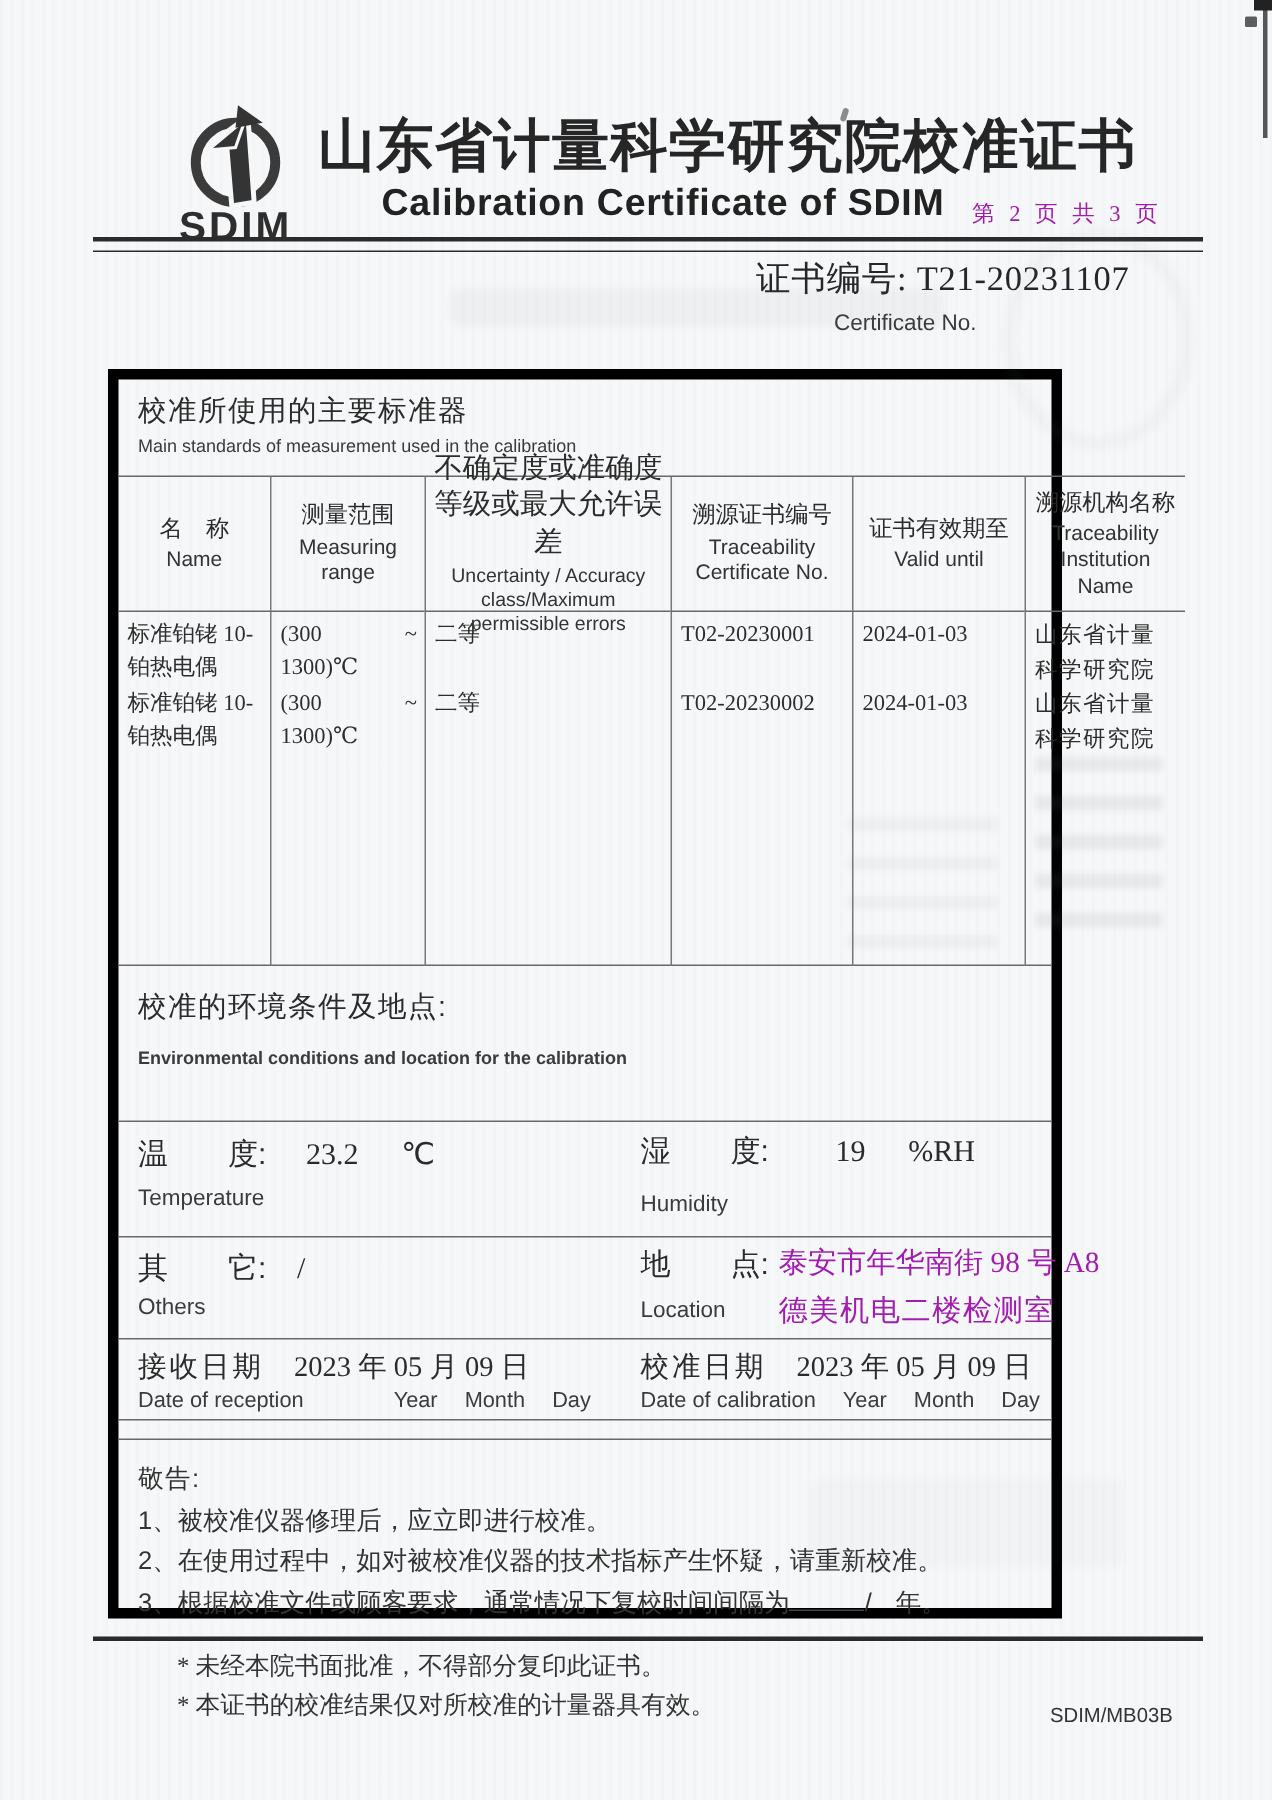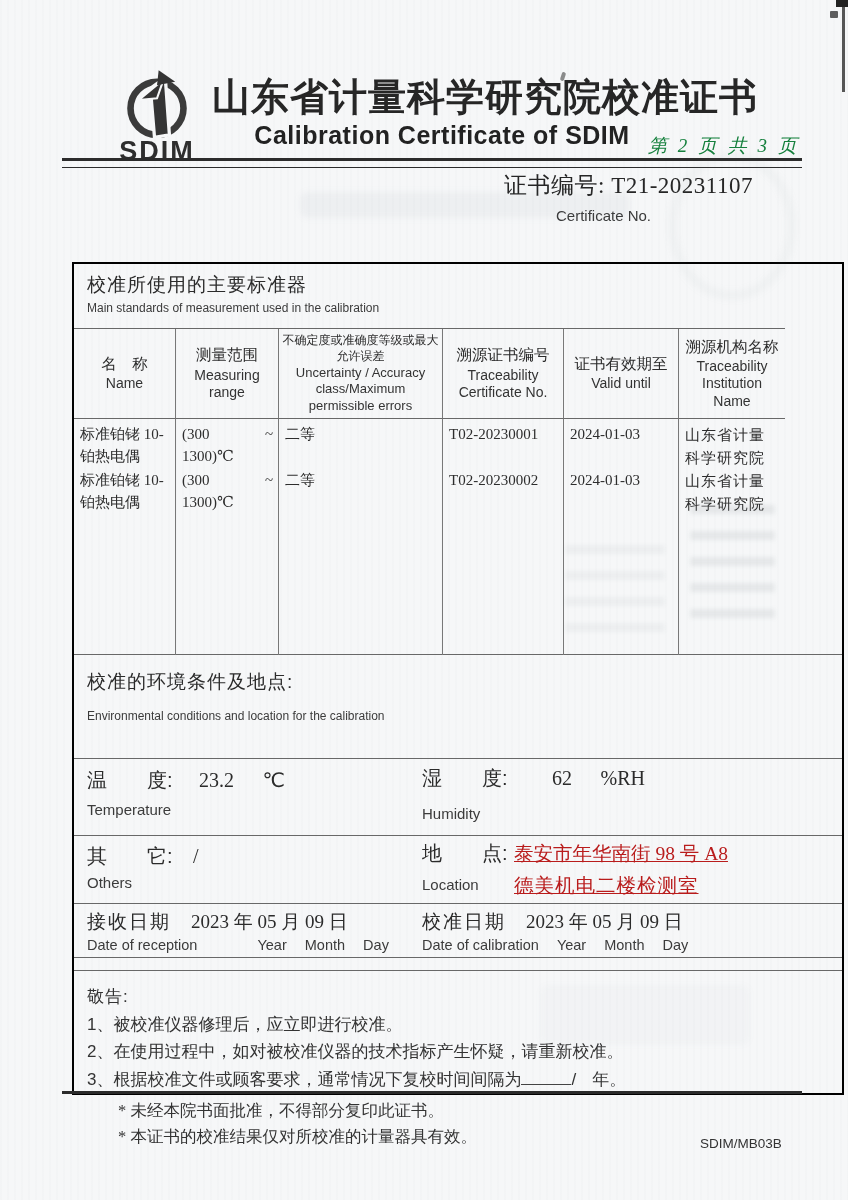--- a/index.html
+++ b/index.html
@@ -26,37 +26,37 @@
     font-family:"Liberation Serif","DejaVu Serif",serif;
     font-size:38px;font-weight:600;letter-spacing:1px;color:#262626;white-space:nowrap;
   }
   .title-en{
     position:absolute;left:212px;top:121px;width:460px;text-align:center;
     font-size:25px;font-weight:bold;letter-spacing:0.5px;color:#222;white-space:nowrap;
   }
   .page-info{
     position:absolute;left:648px;top:133px;
     font-family:"Liberation Serif","DejaVu Serif",serif;
-    font-size:19px;letter-spacing:3px;color:#15803d;white-space:nowrap;font-style:italic;
+    font-size:15px;letter-spacing:3px;color:#a21caf;white-space:nowrap;
   }
   .header-rule{
     position:absolute;left:62px;top:158px;width:740px;height:6px;
     border-top:3px solid #2c2c2c;border-bottom:1px solid #2c2c2c;
   }
   .cert-line{
     position:absolute;left:504px;top:170px;
     font-family:"Liberation Serif","DejaVu Serif",serif;
     font-size:23px;color:#262626;white-space:nowrap;letter-spacing:0.5px;
   }
   .cert-en{position:absolute;left:556px;top:207px;font-size:15px;color:#3a3a3a;}
 
   
   .main-box{
-    position:absolute;left:72px;top:262px;width:772px;height:833px;
-    border:2px solid #000000;box-sizing:border-box;background:transparent;
+    position:absolute;left:72px;top:246px;width:636px;height:833px;
+    border:7px solid #000000;box-sizing:border-box;background:transparent;
   }
   .sec{position:relative;width:100%;box-sizing:border-box;}
   .sec-divider{border-bottom:1px solid #686868;}
   .sec-title-zh{position:absolute;left:13px;font-size:19px;font-weight:500;color:#2b2b2b;letter-spacing:1px;}
   .sec-title-en{position:absolute;left:13px;font-size:12px;color:#3b3b3b;}
 
   
   .sec-standards{height:391px;}
   .std-table{
     position:absolute;left:0;top:64px;width:711px;height:326px;
@@ -67,21 +67,21 @@
   }
   .cell{box-sizing:border-box;min-width:0;}
   .bl{border-left:1px solid #787878;}
   .th{
     border-bottom:1px solid #686868;
     display:flex;flex-direction:column;justify-content:center;align-items:center;
     text-align:center;padding:2px 3px;gap:1px;
   }
   .th .zh{font-size:15.5px;color:#2b2b2b;line-height:1.3;}
   .th .en{font-size:14px;color:#333;line-height:1.25;}
-  .th.small .zh{font-size:12px;}
+  .th.small .zh{font-size:19px;}
   .th.small .en{font-size:13px;}
   .td{
     padding:5px 5px 0 6px;font-family:"Liberation Serif","DejaVu Serif",serif;
     font-size:15px;line-height:1.45;color:#2d2d2d;
   }
   .td.range .r1{display:flex;justify-content:space-between;}
   .td.inst{letter-spacing:1px;line-height:1.55;}
 
   
   .sec-env{height:104px;}
@@ -94,21 +94,21 @@
   .sec-notes{height:126px;}
 
   .field-zh{font-size:20px;color:#2b2b2b;}
   .field-val{font-family:"Liberation Serif","DejaVu Serif",serif;font-size:20px;color:#2b2b2b;}
   .field-en{font-size:15px;color:#3b3b3b;}
 
   .half-l{position:absolute;left:13px;top:0;}
   .half-r{position:absolute;left:348px;top:0;}
 
   .loc-grid{display:grid;grid-template-columns:92px auto;column-gap:0;}
-  .loc-val{font-family:"Liberation Serif","DejaVu Serif",serif;font-size:19.5px;color:#b91c1c;line-height:1.45;text-decoration:underline;}
+  .loc-val{font-family:"Liberation Serif","DejaVu Serif",serif;font-size:19.5px;color:#a21caf;line-height:1.45;}
 
   .date-row1{display:flex;gap:20px;align-items:baseline;white-space:nowrap;}
   .date-label{font-size:19px;letter-spacing:2px;color:#2b2b2b;}
   .date-val{font-family:"Liberation Serif","DejaVu Serif",serif;font-size:19px;color:#2b2b2b;}
   .date-row2{display:flex;align-items:baseline;font-size:14.5px;color:#3b3b3b;white-space:nowrap;}
   .units{word-spacing:14px;}
 
   .note-title{position:absolute;left:13px;top:14px;font-size:17px;color:#333;letter-spacing:1px;}
   .note-line{position:absolute;left:13px;font-size:17px;color:#333;white-space:nowrap;}
   .blank-underline{display:inline-block;width:50px;border-bottom:1px solid #444;height:17px;}
@@ -220,36 +220,36 @@
         <div class="cell bl"></div>
         <div class="cell bl"></div>
         <div class="cell bl"></div>
         <div class="cell bl"></div>
         <div class="cell bl"></div>
       </div>
     </div>
 
     <div class="sec sec-env sec-divider">
       <div class="sec-title-zh" style="top:14px;">校准的环境条件及地点:</div>
-      <div class="sec-title-en" style="top:54px;">Environmental conditions and location for the calibration</div>
+      <div class="sec-title-en" style="top:54px;font-weight:bold;">Environmental conditions and location for the calibration</div>
     </div>
 
     <div class="sec sec-temp sec-divider">
       <div class="half-l">
         <div style="position:absolute;left:0;top:8px;white-space:nowrap;">
           <span class="field-zh">温　　度:</span>
           <span class="field-val" style="margin-left:22px;">23.2</span>
           <span class="field-zh" style="margin-left:24px;">℃</span>
         </div>
         <div class="field-en" style="position:absolute;left:0;top:42px;">Temperature</div>
       </div>
       <div class="half-r">
         <div style="position:absolute;left:0;top:6px;white-space:nowrap;">
           <span class="field-zh">湿　　度:</span>
-          <span class="field-val" style="margin-left:40px;">62</span>
+          <span class="field-val" style="margin-left:40px;">19</span>
           <span class="field-val" style="margin-left:24px;">%RH</span>
         </div>
         <div class="field-en" style="position:absolute;left:0;top:46px;">Humidity</div>
       </div>
     </div>
 
     <div class="sec sec-others sec-divider">
       <div class="half-l">
         <div style="position:absolute;left:0;top:7px;white-space:nowrap;">
           <span class="field-zh">其　　它:</span>

